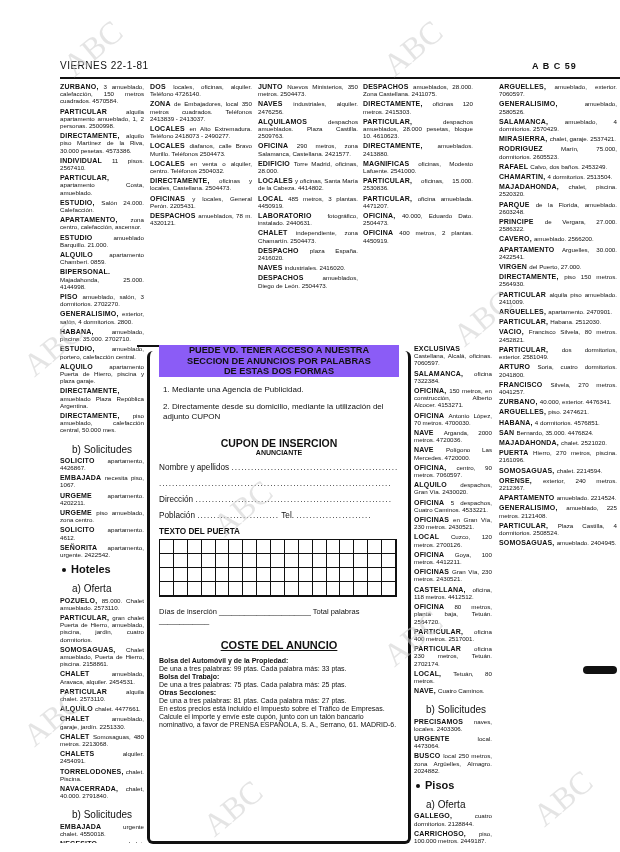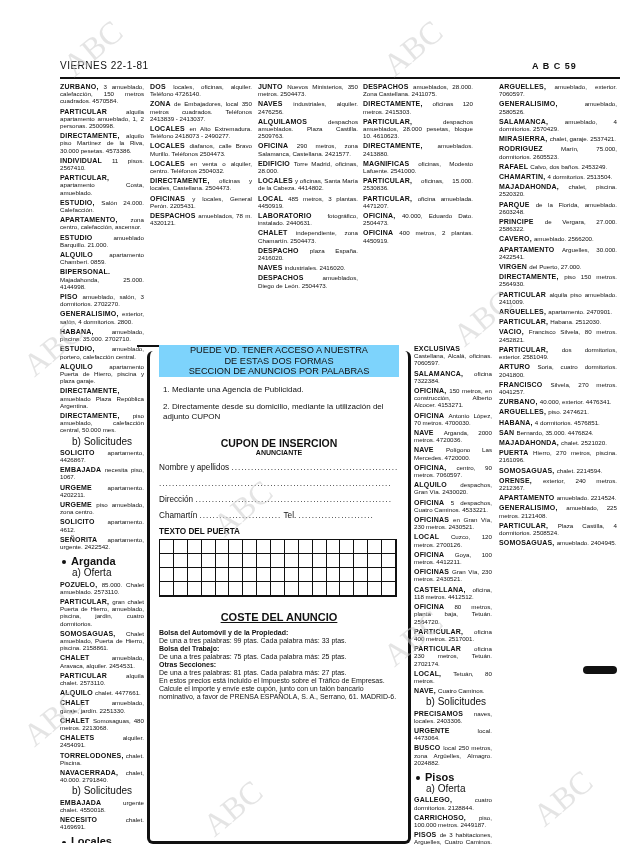--- a/index.html
+++ b/index.html
@@ -7,34 +7,34 @@
          font-family:"Liberation Sans", sans-serif; color:#111; }
   .header { position:absolute; left:60px; top:58px; width:560px; height:18px; }
   .hdr-date { position:absolute; left:0; top:2px; font-size:10px; letter-spacing:0.5px;text-align:right; }
   .hdr-title { position:absolute; left:166px; top:0; font-family:"Liberation Serif", serif;
                font-weight:bold; font-size:15px; letter-spacing:0.8px; }
   .hdr-page { position:absolute; left:472px; top:3px; font-size:9px; font-weight:bold; letter-spacing:1px; }
   .rule { position:absolute; left:60px; top:77px; width:560px; height:2px; background:#111; }
   .col { position:absolute; top:83px; font-size:6.2px; line-height:7.2px; overflow:hidden; }
   .col p { margin:0 0 3px 0; text-indent:0; text-align:justify; }
   .col b { font-size:7px; letter-spacing:0.2px; }
-  .subhead { font-size:10px; margin:4px 0 4px 12px; }
+  .subhead { font-size:10px; margin:12px 0 4px 12px; }
   .sechead { font-size:11px; font-weight:bold; margin:8px 0 4px 2px; }
   .sechead .dot { display:inline-block; width:4px; height:4px; background:#111; border-radius:50%; margin-right:5px; vertical-align:middle; }
   .col1 { left:60px; width:84px; height:760px; }
   .col2 { left:150px; width:102px; height:262px; }
   .col3 { left:258px; width:100px; height:262px; }
   .col4 { left:363px; width:110px; height:262px; }
   .col4b { left:414px; top:345px; width:78px; height:500px; }
   .col5 { left:499px; width:118px; height:770px; }
   .coupon { position:absolute; left:147px; top:345px; width:262px; height:505px; }
   .coupon-frame { position:absolute; left:0; top:6px; width:258px; height:490px;
                   border:3px solid #111; border-radius:6px; border-top:none; }
   .coupon-inner { position:absolute; left:12px; top:0; width:240px; }
-  .c-head { text-align:center; font-weight:normal; font-size:9.2px; line-height:10.5px; margin:0; background:#7dd3fc; }
+  .c-head { text-align:center; font-weight:bold; font-size:9.2px; line-height:10.5px; margin:0; background:#8b5cf6; }
   .c-item { font-size:8px; font-weight:normal; margin:8px 0 0 4px; line-height:9.5px; }
   .c-cupon-title { text-align:center; font-weight:bold; font-size:10.5px; margin:16px 0 0 0; }
   .c-cupon-sub { text-align:center; font-weight:bold; font-size:7px; margin:0 0 6px 0; }
   .field { font-size:8.2px; margin:7px 0 0 0; white-space:nowrap; overflow:hidden; }
   .dots { color:#333; letter-spacing:1px; }
   .c-texto { font-size:8.2px; font-weight:bold; margin:7px 0 3px 0; }
   .grid { display:grid; grid-template-columns:repeat(17, 1fr); border:1px solid #111; width:236px; }
   .grid div { height:13px; border-right:1px solid #111; border-bottom:1px solid #111; }
   .dias { font-size:7.5px; margin-top:10px; }
   .coste-title { text-align:center; font-size:11px; font-weight:bold; text-decoration:underline; margin:14px 0 6px 0; }
@@ -76,21 +76,21 @@
     </div>
   <div class="subhead">b) Solicitudes</div>
   <div>
       <p><b>SOLICITO </b>apartamento, 4426867.</p>
       <p><b>EMBAJADA </b>necesita piso, 1067.</p>
       <p><b>URGEME </b>apartamento. 4202211.</p>
       <p><b>URGEME </b>piso amueblado, zona centro.</p>
       <p><b>SOLICITO </b>apartamento. 4612.</p>
       <p><b>SEÑORITA </b>apartamento, urgente. 2422542.</p>
     </div>
-  <div class="sechead"><span class="dot"></span><span>Arganda</span></div>
+  <div class="sechead"><span class="dot"></span><span>Hoteles</span></div>
   <div class="subhead">a) Oferta</div>
   <div>
       <p><b>POZUELO, </b>85.000. Chalet amueblado. 2573110.</p>
       <p><b>PARTICULAR, </b>gran chalet Puerta de Hierro, amueblado, piscina, jardín, cuatro dormitorios.</p>
       <p><b>SOMOSAGUAS, </b>Chalet amueblado, Puerta de Hierro, piscina. 2158861.</p>
       <p><b>CHALET </b>amueblado, Aravaca, alquiler. 2454531.</p>
       <p><b>PARTICULAR </b>alquila chalet. 2573110.</p>
       <p><b>ALQUILO </b>chalet. 4477661.</p>
       <p><b>CHALET </b>amueblado, garaje, jardín. 2251330.</p>
       <p><b>CHALET </b>Somosaguas, 480 metros. 2213068.</p>
@@ -222,30 +222,30 @@
       <p><b>PARTICULAR, </b>Plaza Castilla, 4 dormitorios. 2508524.</p>
       <p><b>SOMOSAGUAS, </b>amueblado. 2404945.</p>
     </div>
   </div>
 
 <div class="coupon">
   <div class="coupon-frame"></div>
   <div class="arrow"></div>
   <div class="coupon-inner">
     <p class="c-head">PUEDE VD. TENER ACCESO A NUESTRA</p>
+    <p class="c-head">SECCION DE ANUNCIOS POR PALABRAS</p>
     <p class="c-head">DE ESTAS DOS FORMAS</p>
-    <p class="c-head">SECCION DE ANUNCIOS POR PALABRAS</p>
     <div class="c-item">1. Mediante una Agencia de Publicidad.</div>
     <div class="c-item">2. Directamente desde su domicilio, mediante la utilización del adjunto  CUPON</div>
     <div class="c-cupon-title">CUPON DE INSERCION</div>
     <div class="c-cupon-sub">ANUNCIANTE</div>
     <div class="field"><span>Nombre y apellidos</span> <span class="dots">.....................................................</span></div>
     <div class="field"><span class="dots">.......................................................................</span></div>
     <div class="field"><span>Dirección</span> <span class="dots">............................................................</span></div>
-    <div class="field"><span>Chamartín</span> <span class="dots">.........................</span> <span>Tel.</span> <span class="dots">.......................</span></div>
+    <div class="field"><span>Población</span> <span class="dots">.........................</span> <span>Tel.</span> <span class="dots">.......................</span></div>
     <div class="c-texto">TEXTO DEL PUERTA</div>
     <div class="grid" id="ad-grid">
         <div></div>
         <div></div>
         <div></div>
         <div></div>
         <div></div>
         <div></div>
         <div></div>
         <div></div>
@@ -303,20 +303,21 @@
         <div></div>
         <div></div>
         <div></div>
         <div></div>
         <div></div>
         <div></div>
         <div></div>
         <div></div>
         <div></div>
       </div>
+    <div class="dias"><span>Días de inserción</span> ______________________ <span>Total palabras</span> ____________</div>
     <div class="coste-title">COSTE DEL ANUNCIO</div>
     <div class="tar">
       <div class="k">Bolsa del Automóvil y de la Propiedad:</div>
         <div>De una a tres palabras: 99 ptas. Cada palabra más: 33 ptas.</div>
       <div class="k">Bolsa del Trabajo:</div>
         <div>De una a tres palabras: 75 ptas. Cada palabra más: 25 ptas.</div>
       <div class="k">Otras Secciones:</div>
         <div>De una a tres palabras: 81 ptas. Cada palabra más: 27 ptas.</div>
       <div>En estos precios está incluido el Impuesto sobre el Tráfico de Empresas.</div>
       <div>Calcule el importe y envíe este cupón, junto con un talón bancario nominativo, a favor de PRENSA ESPAÑOLA, S. A., Serrano, 61. MADRID-6.</div>

